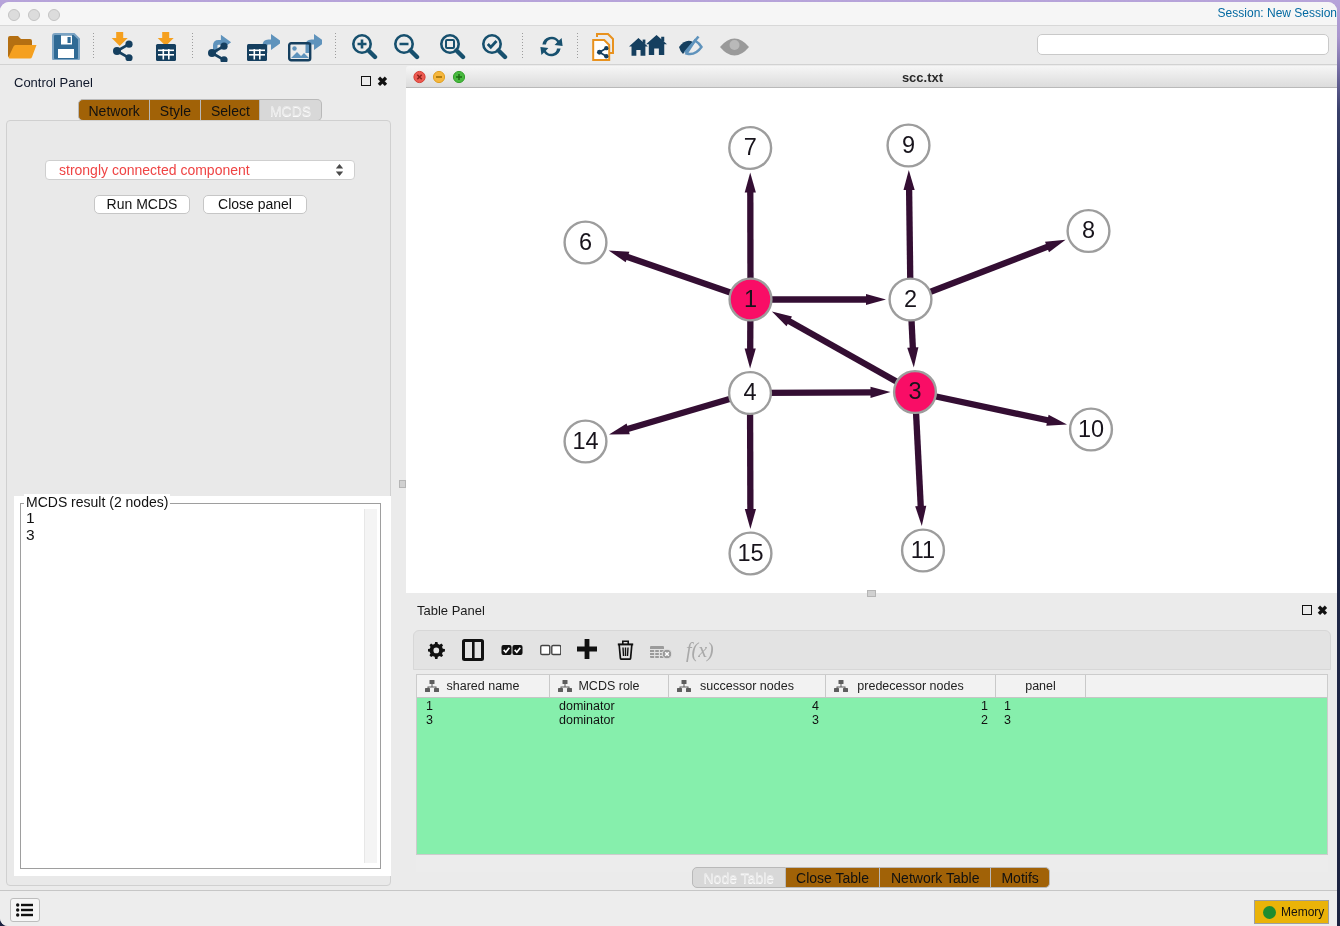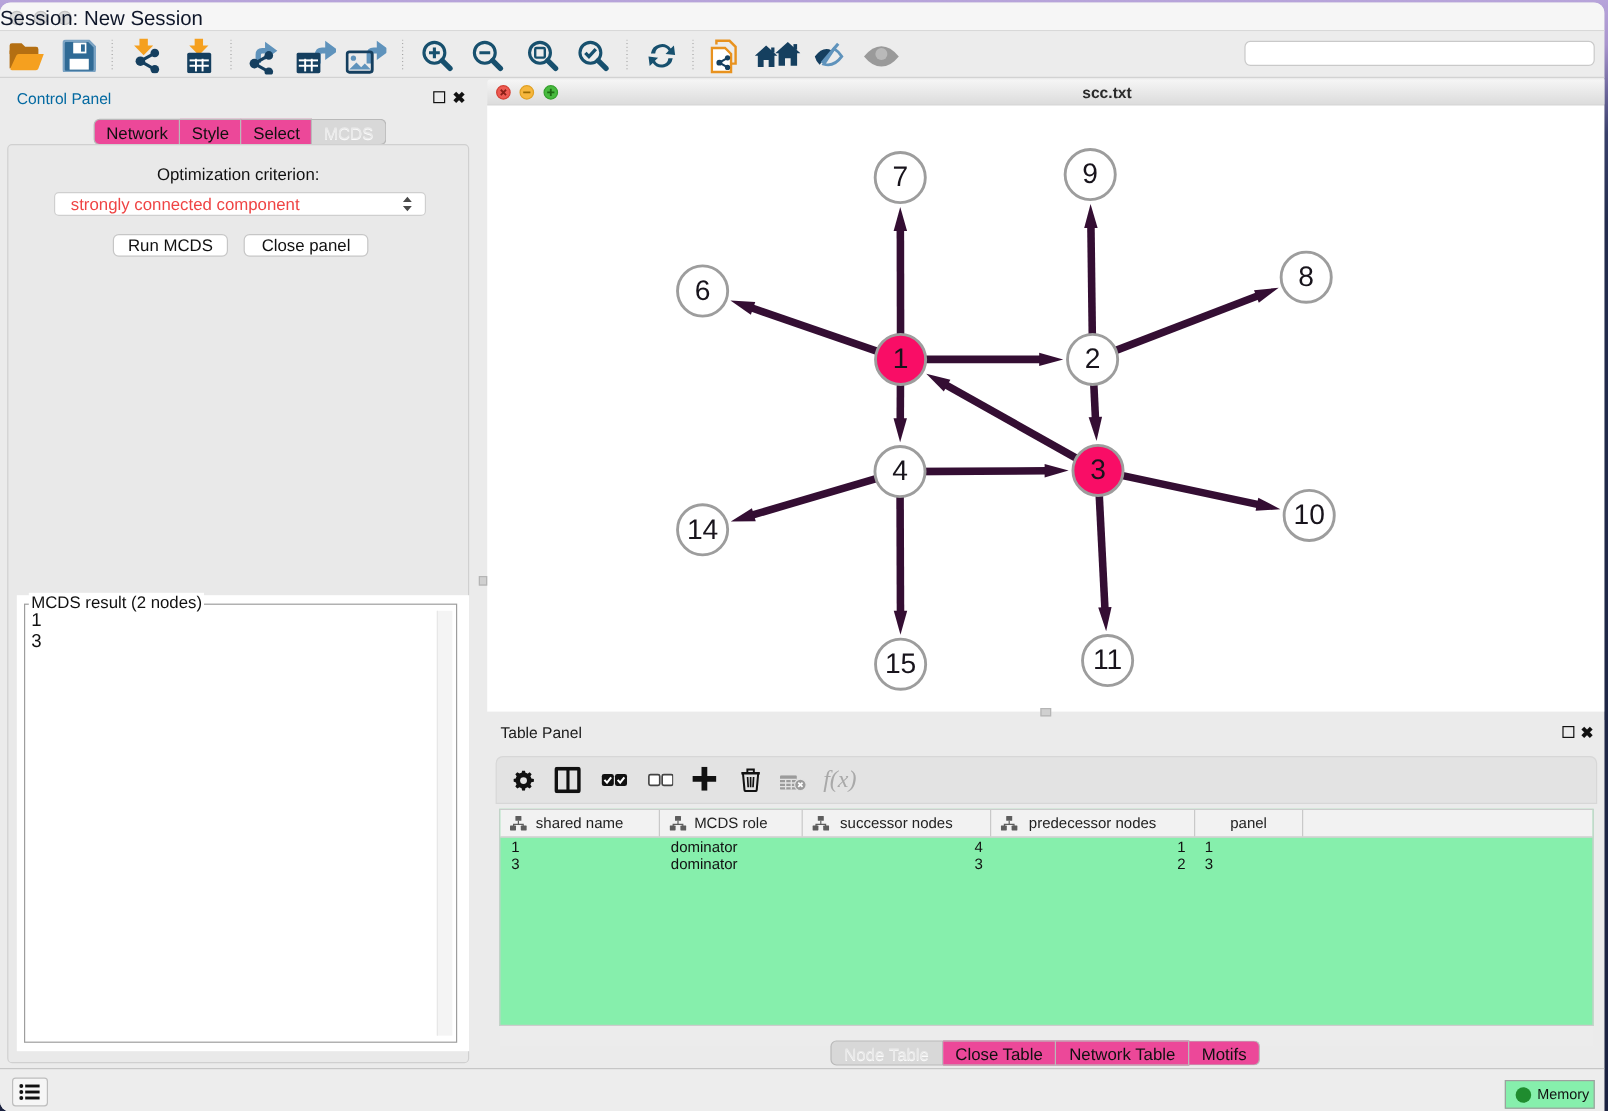--- a/index.html
+++ b/index.html
@@ -5,37 +5,37 @@
 html,body{margin:0;padding:0}
 body{width:1340px;height:926px;overflow:hidden;position:relative;
  font-family:"Liberation Sans",sans-serif;
  background:linear-gradient(180deg,#b7a4da 0%,#a995cd 4%,#6f689e 8%,#39406b 12%,#232c4e 20%,#1b2240 100%);}
 #win{position:absolute;left:0;top:2px;width:1337px;height:924px;background:#ebebeb;
  border-radius:9px 9px 0 8px;overflow:hidden;}
 #titlebar{position:absolute;left:0;top:0;width:100%;height:23px;background:#f6f6f6;
  border-bottom:1px solid #d8d8d8;}
 .tl{position:absolute;top:7px;width:12px;height:12px;border-radius:50%;
  background:#dcdcdc;border:1px solid #c3c3c3;box-sizing:border-box;}
-#wtitle{position:absolute;left:0;right:0;top:4px;text-align:left;font-size:17px;color:#0f172a;}
+#wtitle{position:absolute;left:0;right:0;top:4px;text-align:right;font-size:12px;color:#0369a1;}
 #toolbar{position:absolute;left:0;top:24px;width:100%;height:38px;background:#ececec;
  border-bottom:1px solid #d2d2d2;}
 .ti{position:absolute}
 .sep{position:absolute;top:7px;height:27px;width:1px;
  background-image:linear-gradient(#9d9d9d 33%,rgba(0,0,0,0) 0%);
  background-size:1px 3px;background-repeat:repeat-y;}
 #search{position:absolute;left:1037px;top:8px;width:292px;height:21px;background:#fff;
  border:1px solid #c9c9c9;border-radius:5px;box-sizing:border-box;}
 
 #cpanel{position:absolute;left:0;top:63px;width:395px;height:825px;background:#ebebeb;}
-#cphead{position:absolute;left:14px;top:10px;font-size:13px;color:#0369a1;}
+#cphead{position:absolute;left:14px;top:10px;font-size:13px;color:#0f172a;}
 .fbtn{position:absolute;top:11px;width:10px;height:10px;border:1.6px solid #111;box-sizing:border-box;}
 .xbtn{position:absolute;top:9px;font-size:13px;font-weight:bold;color:#111;}
 .tabrow{position:absolute;display:flex;}
 .tab{height:22px;line-height:22px;text-align:center;font-size:14px;color:#111;
- background:#ec4899;border:1px solid #b9b9b9;border-left:none;box-sizing:border-box;padding:0 9.5px;}
+ background:#a16207;border:1px solid #b9b9b9;border-left:none;box-sizing:border-box;padding:0 9.5px;}
 .tab.first{border-left:1px solid #b9b9b9;border-radius:5px 0 0 5px;}
 .tab.last{border-radius:0 5px 5px 0;}
 .tab.gray{background:#d8d8d8;color:#e9e9e9;text-shadow:0 1px 0 #fbfbfb;}
 #cpcontent{position:absolute;left:6px;top:55px;width:385px;height:766px;
  background:#e9e9e9;border:1px solid #d0d0d0;border-radius:4px;box-sizing:border-box;}
 #optlabel{position:absolute;left:0;width:100%;top:16px;text-align:center;font-size:14px;color:#111;}
 #combo{position:absolute;left:38px;top:39px;width:310px;height:20px;background:#fff;
  border:1px solid #cfcfcf;border-radius:4px;box-sizing:border-box;font-size:14px;color:#ef4444;
  line-height:18px;padding-left:13px;}
 .btn{position:absolute;top:74px;height:19px;background:#fff;border:1px solid #c6c6c6;
@@ -69,21 +69,21 @@
 .cell{position:absolute;font-size:12.5px;color:#111;}
 #hscroll{position:absolute;left:10px;top:255px;width:912px;height:17px;background:#ececec;}
 
 #btabs{position:absolute;display:flex;left:286px;top:267px;}
 #btabs .tab{height:20.5px;line-height:20px;}
 
 #statusbar{position:absolute;left:0;top:888px;width:1337px;height:36px;background:#ededed;
  border-top:1px solid #c6c6c6;}
 #listbtn{position:absolute;left:10px;top:7px;width:30px;height:24px;background:#f6f6f6;
  border:1px solid #bdbdbd;border-radius:3px;box-sizing:border-box;}
-#membtn{position:absolute;left:1254px;top:9px;width:75px;height:24px;background:#86efac;
+#membtn{position:absolute;left:1254px;top:9px;width:75px;height:24px;background:#eab308;
  border:1px solid #9f9f9f;box-sizing:border-box;}
 #membtn span{position:absolute;left:26px;top:4px;font-size:12px;color:#111;}
 #memdot{position:absolute;left:8px;top:5px;width:13px;height:13px;border-radius:50%;background:#1f8c2f;}
 .spl{position:absolute;background:#d0d0d0;border:1px solid #b5b5b5;}
 </style>
 </head>
 <body>
 <div id="win">
   <div id="titlebar">
     <div class="tl" style="left:8px"></div>
@@ -256,21 +256,20 @@
     <div id="cphead">Control Panel</div>
     <div class="fbtn" style="left:361px"></div>
     <div class="xbtn" style="left:377px">✖</div>
     <div class="tabrow" style="left:78px;top:34px">
       <div class="tab first">Network</div>
         <div class="tab">Style</div>
         <div class="tab">Select</div>
         <div class="tab gray last">MCDS</div>
     </div>
     <div id="cpcontent">
-      <div id="optlabel">Optimization criterion:</div>
       <div id="combo">strongly connected component<svg width="11" height="14" viewBox="0 0 11 14" style="position:absolute;right:9px;top:2px">
             <path d="M5.5 1 L9.2 5.4 H1.8 Z M5.5 13 L1.8 8.6 H9.2 Z" fill="#4a4a4a"></path>
           </svg></div>
       <div class="btn" style="left:87px;width:96px">Run MCDS</div>
       <div class="btn" style="left:196px;width:104px">Close panel</div>
       <div id="resultbox">
         <div id="fieldset">
           <div id="legend">MCDS result (2 nodes)</div>
           <div id="resulttext">1<br>3</div>
           <div id="rscroll"></div>

